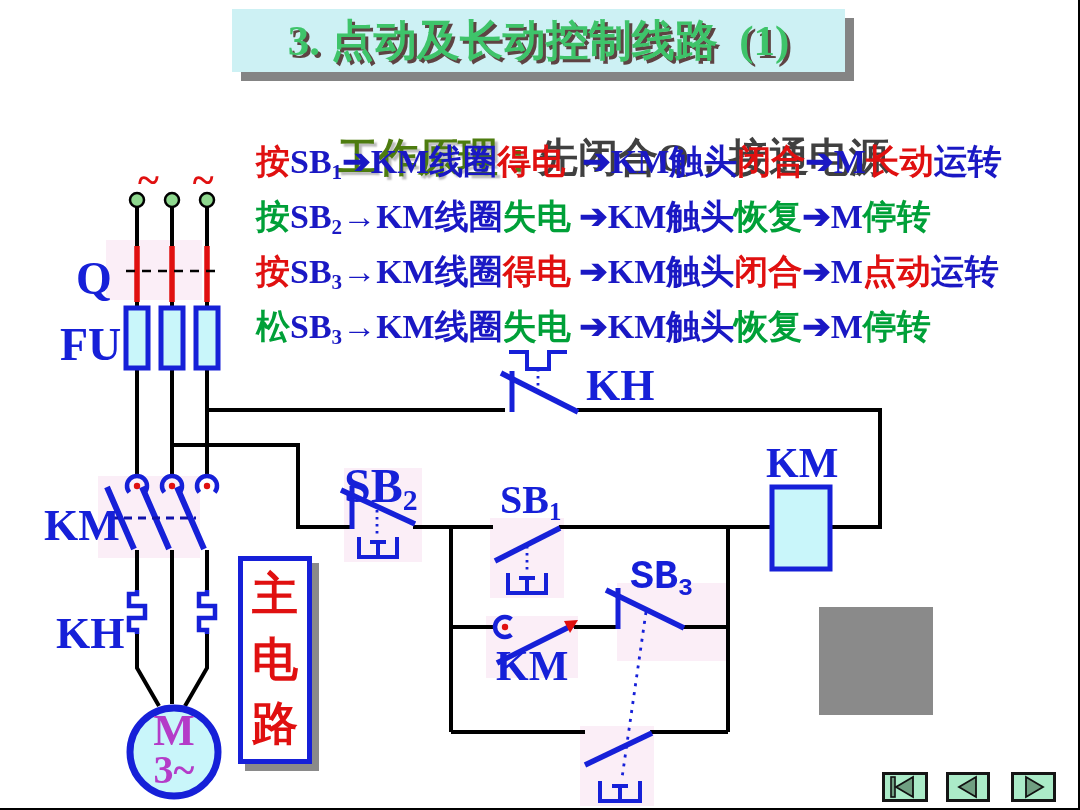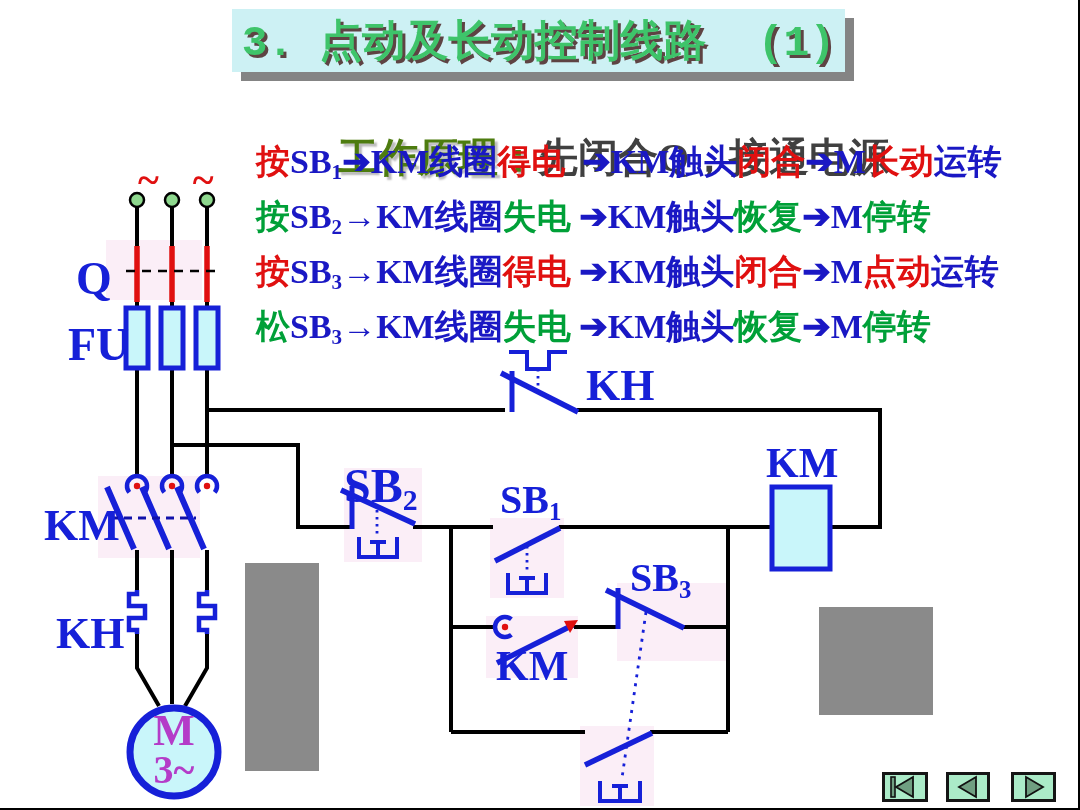--- a/index.html
+++ b/index.html
@@ -5,21 +5,21 @@
   html,body{margin:0;padding:0;background:#ffffff;}
   .stage{
     position:relative;width:1080px;height:810px;background:#fff;overflow:hidden;
     font-family:"Liberation Serif","DejaVu Serif",serif;
     border-right:2px solid #000;border-bottom:2px solid #000;box-sizing:border-box;
   }
   
   .title-shadow{position:absolute;left:241px;top:18px;width:613px;height:63px;background:#848484;}
   .title-bar{position:absolute;left:232px;top:9px;width:613px;height:63px;background:#cdf1f4;
     display:flex;align-items:center;justify-content:center;}
-  .title-text{font-weight:bold;font-size:43px;color:#3ec46a;text-shadow:3px 3px 0 #5e4343;white-space:pre;font-family:Liberation Mono, monospace;}
+  .title-text{font-weight:bold;font-size:43px;color:#3ec46a;text-shadow:3px 3px 0 #5e4343;white-space:pre;}
   
   .subtitle{position:absolute;left:298px;top:86px;white-space:pre;font-weight:bold;font-size:40px;line-height:1.2;}
   .sub-label{color:#4d7c0f;text-shadow:3px 3px 2px #b9b9b9;}
   .sub-text{color:#404040;}
   
   .pline{position:absolute;left:256px;white-space:pre;font-weight:bold;font-size:34px;line-height:1.2;}
   .seg.red{color:#e01010}.seg.green{color:#00a038}.seg.blue{color:#1a18c4}
   .seg.subscript{font-size:0.62em;vertical-align:-0.28em;}
   
   .clabel{position:absolute;color:#1620d8;font-weight:bold;line-height:1;white-space:nowrap;}
@@ -150,38 +150,41 @@
     <span class="sub-label">工作原理：</span><span class="sub-text">先闭合Q，接通电源</span>
   </div>
 
   <div class="pline" style="top:142px;"><span class="seg red">按</span><span class="seg blue">SB</span><span class="seg blue subscript">1</span><span class="seg blue">➔</span><span class="seg blue">KM线圈</span><span class="seg red">得电</span><span class="seg blue">  ➔</span><span class="seg blue">KM触头</span><span class="seg red">闭合</span><span class="seg blue">➔</span><span class="seg blue">M</span><span class="seg red">长动</span><span class="seg blue">运转</span></div>
   <div class="pline" style="top:197px;"><span class="seg green">按</span><span class="seg blue">SB</span><span class="seg blue subscript">2</span><span class="seg blue">→</span><span class="seg blue">KM线圈</span><span class="seg green">失电</span><span class="seg blue"> ➔</span><span class="seg blue">KM触头</span><span class="seg green">恢复</span><span class="seg blue">➔</span><span class="seg blue">M</span><span class="seg green">停转</span></div>
   <div class="pline" style="top:252px;"><span class="seg red">按</span><span class="seg blue">SB</span><span class="seg blue subscript">3</span><span class="seg blue">→</span><span class="seg blue">KM线圈</span><span class="seg red">得电</span><span class="seg blue"> ➔</span><span class="seg blue">KM触头</span><span class="seg red">闭合</span><span class="seg blue">➔</span><span class="seg blue">M</span><span class="seg red">点动</span><span class="seg blue">运转</span></div>
   <div class="pline" style="top:307px;"><span class="seg green">松</span><span class="seg blue">SB</span><span class="seg blue subscript">3</span><span class="seg blue">→</span><span class="seg blue">KM线圈</span><span class="seg green">失电</span><span class="seg blue"> ➔</span><span class="seg blue">KM触头</span><span class="seg green">恢复</span><span class="seg blue">➔</span><span class="seg blue">M</span><span class="seg green">停转</span></div>
 
   <span class="ac-marks">~ ~</span>
   <span class="clabel" style="left:76px;top:256px;font-size:46px;">Q</span>
-  <span class="clabel" style="left:68px;top:322px;font-size:46px;">FU</span>
+  <span class="clabel" style="left:60px;top:322px;font-size:46px;">FU</span>
   <span class="clabel" style="left:44px;top:504px;font-size:44px;">KM</span>
   <span class="clabel" style="left:56px;top:612px;font-size:44px;">KH</span>
   <span class="clabel" style="left:586px;top:364px;font-size:44px;">KH</span>
 
   <span class="clabel" style="left:344px;top:462px;font-size:48px;"><span>SB</span><span class="lsub">2</span></span>
 
   <span class="clabel" style="left:500px;top:480px;font-size:40px;"><span>SB</span><span class="lsub">1</span></span>
 
-  <span class="clabel" style="left:630px;top:558px;font-size:40px;"><span>SB</span><span class="lsub">3</span></span>
+  <span class="clabel" style="left:630px;top:558px;font-size:40px;font-family:Liberation Mono, monospace;"><span>SB</span><span class="lsub">3</span></span>
 
   <span class="clabel" style="left:766px;top:442px;font-size:42px;">KM</span>
   <span class="clabel" style="left:496px;top:645px;font-size:42px;">KM</span>
 
   <span class="motor-label" style="top:709px;font-size:44px;">M</span>
   <span class="motor-label" style="top:750px;font-size:40px;">3~</span>
 
   <div class="vbox-shadow" style="left:245px;top:563px;width:74px;height:208px;"></div>
+  <div class="vbox" style="left:238px;top:556px;width:74px;height:208px;">
+    <div class="main-box-text">主电路</div>
+  </div>
 
   <div class="vbox-shadow" style="left:819px;top:607px;width:114px;height:108px;"></div>
 
   <button class="nav-btn" style="left:882px;top:772px;width:46px;height:30px;">
     <svg width="40" height="24" viewBox="0 0 40 24">
       <rect x="6" y="2" width="4" height="20" fill="#6f9f81" stroke="#111" stroke-width="1.6"></rect>
       <polygon points="28,2 11,12 28,22" fill="#6f9f81" stroke="#111" stroke-width="1.8"></polygon>
     </svg>
   </button>
   <button class="nav-btn" style="left:946px;top:772px;width:44px;height:30px;">

